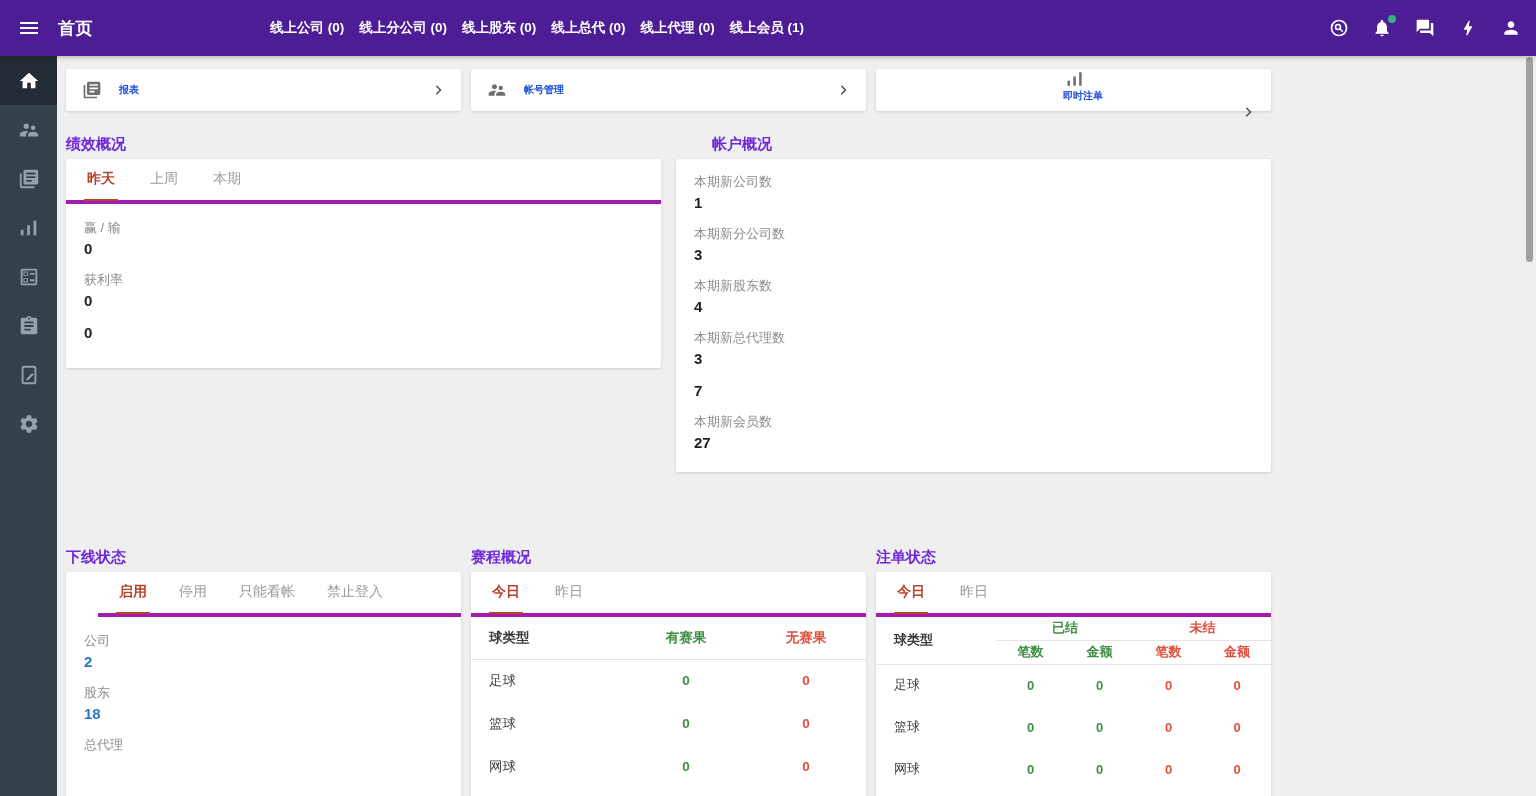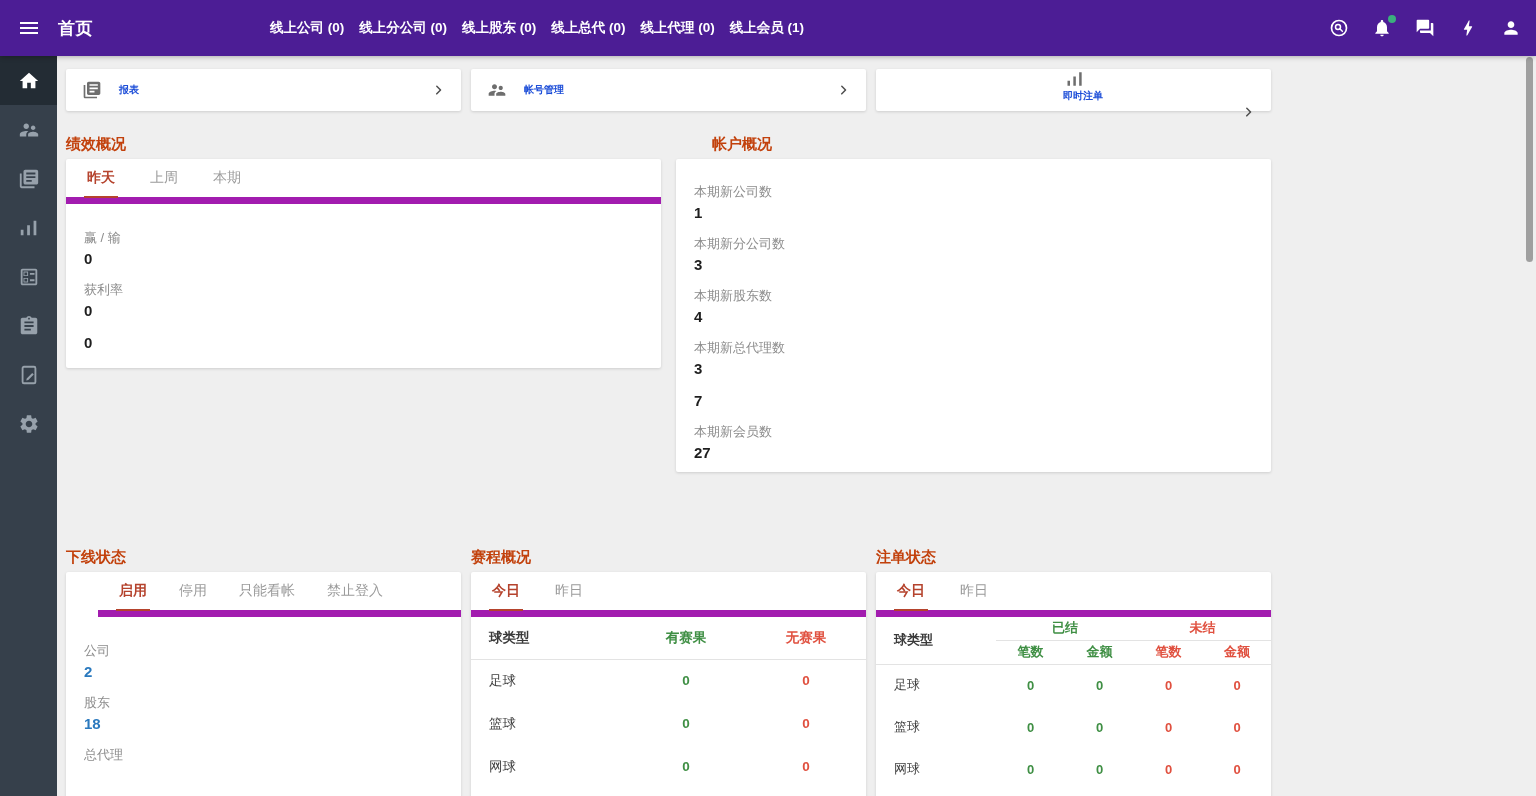--- a/index.html
+++ b/index.html
@@ -31,31 +31,31 @@
   .content { position:absolute; top:56px; left:57px; right:0; bottom:0; background:#efefef; overflow:hidden; }
   .card { position:absolute; background:#fff; border-radius:2px; box-shadow:0 1px 3px rgba(0,0,0,.14); }
 
   .qcard { height:42px; width:395px; top:13px; display:flex; align-items:center; padding:0 14px 0 16px; cursor:pointer; }
   .qcard .q-icon { width:20px; height:20px; color:#6e6e6e; }
   .qcard .q-icon svg { width:20px; height:20px; display:block; }
   .qcard .q-label { margin-left:17px; font-size:10px; font-weight:700; color:#1d4ed8; }
   .qcard .chev { margin-left:auto; width:18px; height:18px; color:#4f4f4f; }
   .qcard .chev svg { width:18px; height:18px; display:block; }
 
-  .sec-title { position:absolute; font-size:15px; font-weight:600; color:#c2410c; }
-
-  
-  .tabs { height:45px; border-bottom:7px solid #a21caf; display:flex; align-items:stretch; padding:0 18px; gap:29px; }
+  .sec-title { position:absolute; font-size:15px; font-weight:600; color:#6d28d9; }
+
+  
+  .tabs { height:45px; border-bottom:4px solid #a21caf; display:flex; align-items:stretch; padding:0 18px; gap:29px; }
   .tab { display:flex; align-items:center; font-size:14px; color:#9b9b9b; cursor:pointer;
          border-bottom:2px solid transparent; padding:0 3px; margin-bottom:-1px; }
   .tab.active { color:#b5432d; border-bottom-color:#b5432d; font-weight:700; }
 
   
   .stats { padding:15px 18px 0; }
-  .stat { margin-bottom:12px;margin-top:10px; }
+  .stat { margin-bottom:12px; }
   .stat-label { font-size:13px; color:#8c8c8c; line-height:18px; }
   .stat-value { font-size:15px; color:#1e1e1e; font-weight:700; line-height:20px; margin-top:2px; }
   .down-card .stat-value { color:#2a79be; }
 
   
   table.mini { width:100%; border-collapse:collapse; font-size:13.5px; }
   table.mini th { font-weight:700; color:#3a3a3a; }
   table.mini .left { text-align:left; padding-left:18px; }
   table.mini .ctr { text-align:center; }
   .green { color:#3f8f44 !important; }

